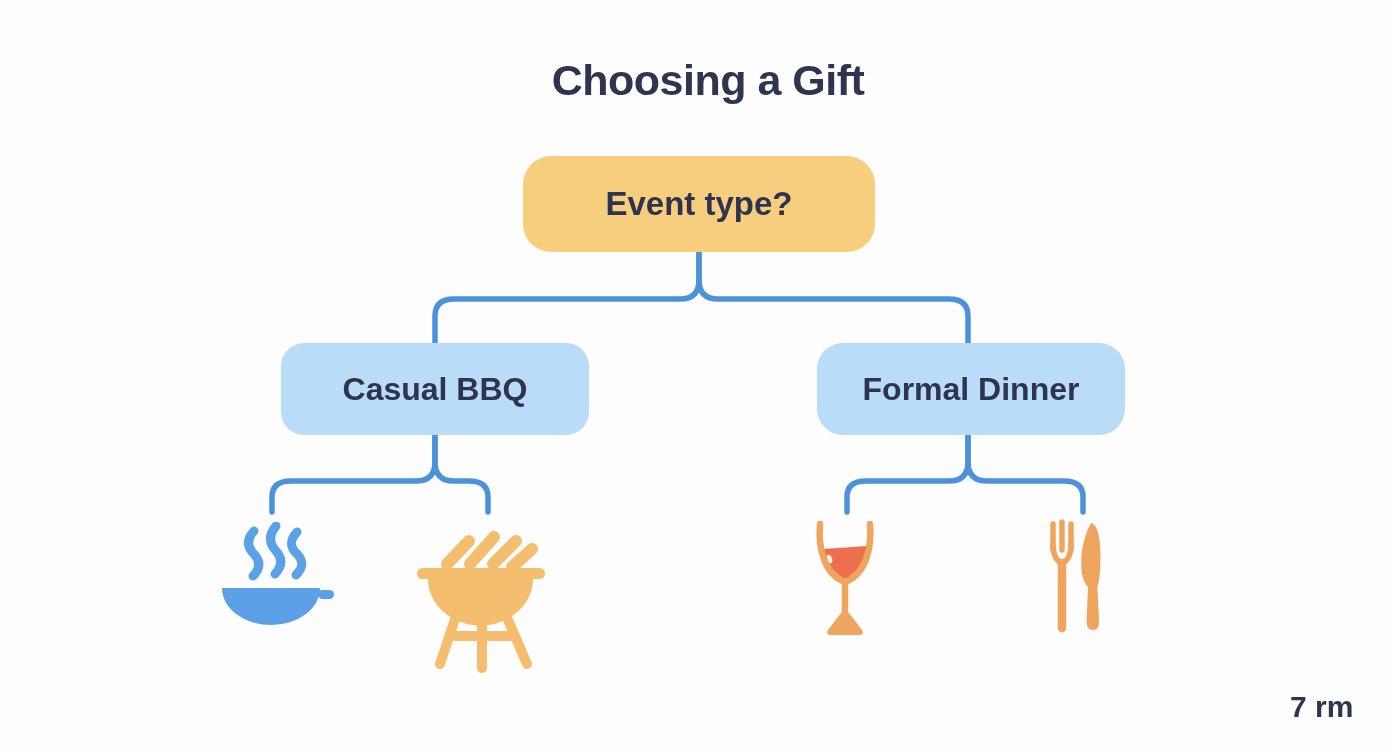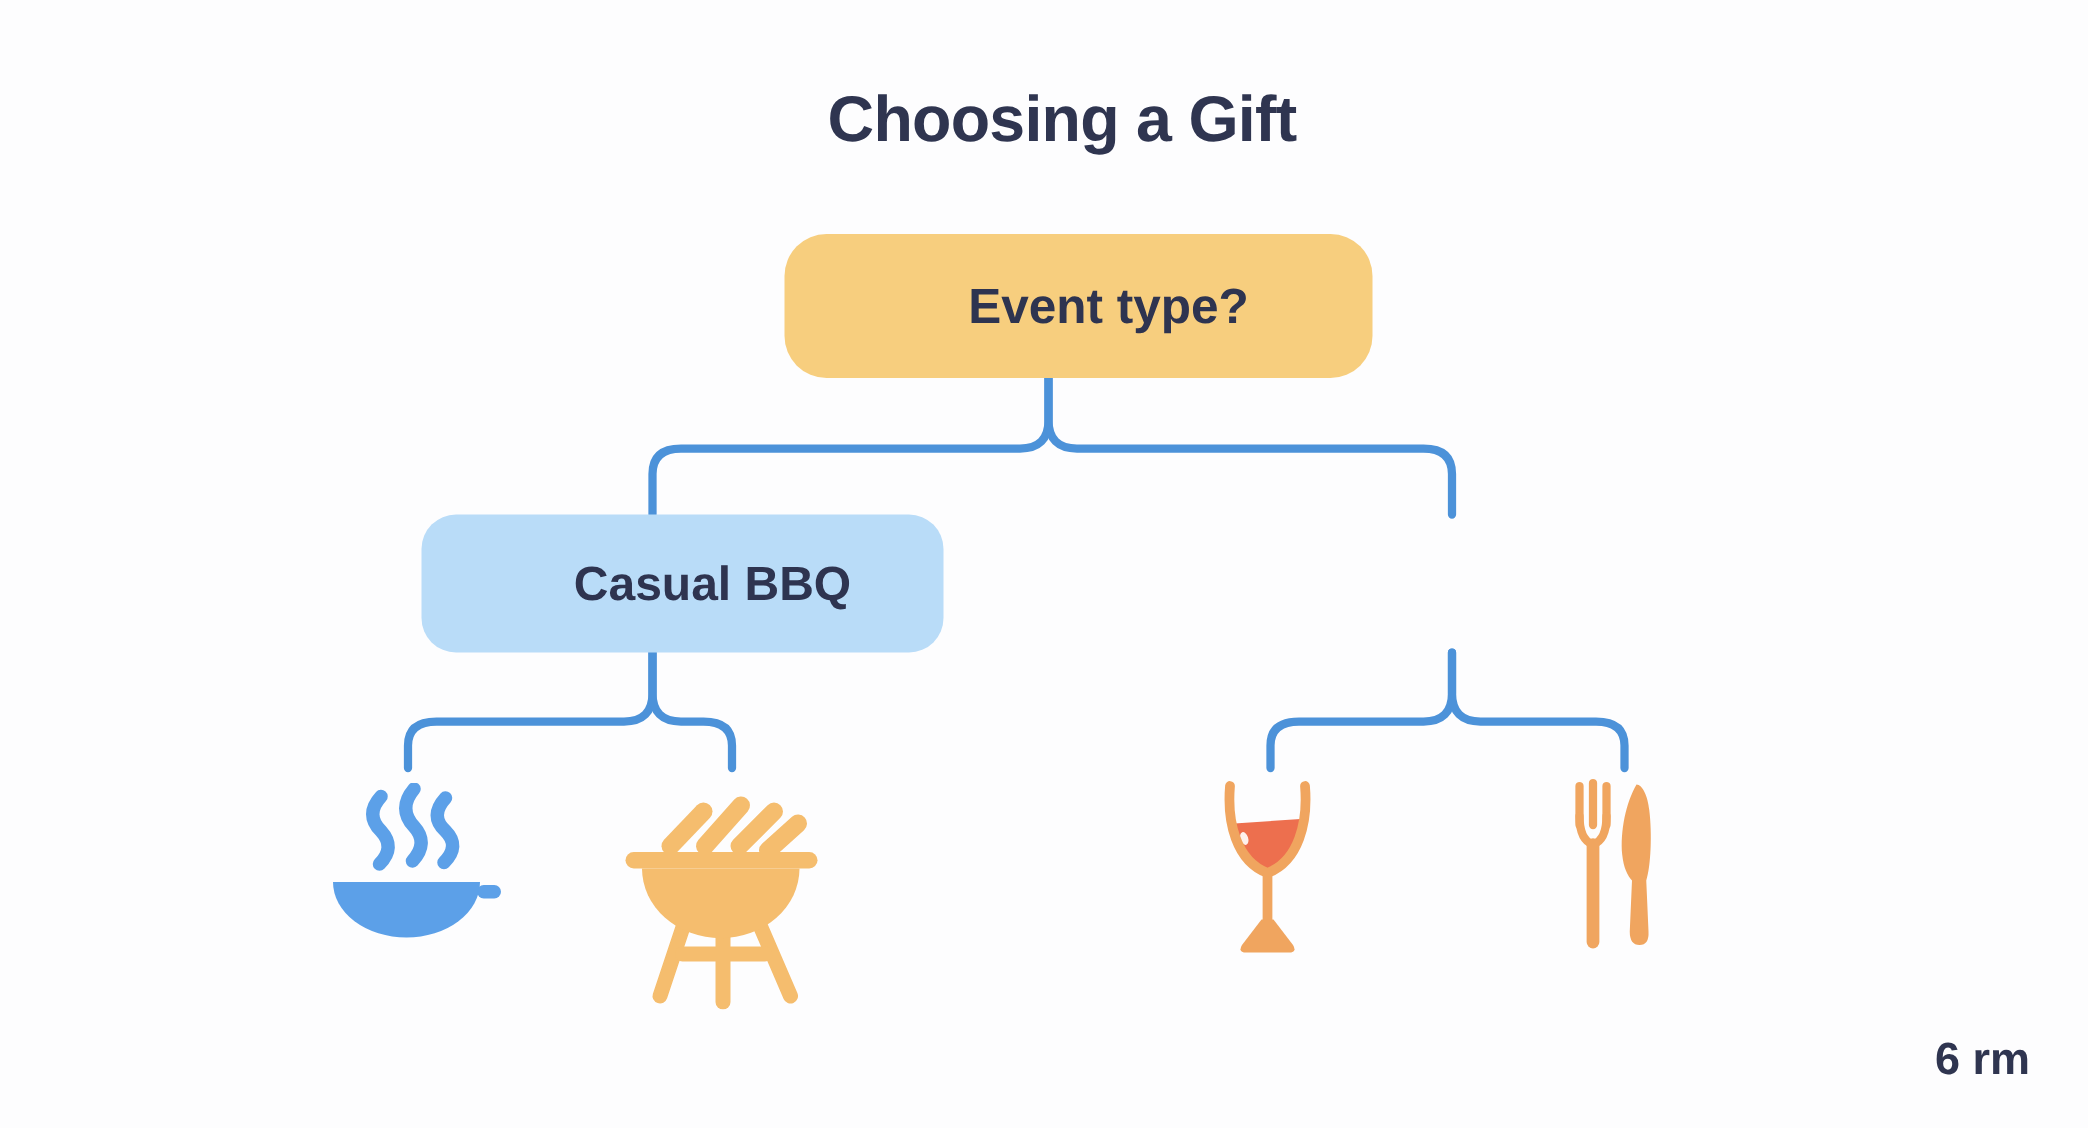--- a/index.html
+++ b/index.html
@@ -6,21 +6,21 @@
   .canvas{
     position:relative;width:1392px;height:752px;overflow:hidden;
     background:#fdfdfe;font-family:"Liberation Sans",sans-serif;
   }
   .title{
     position:absolute;top:56px;left:0;width:100%;text-align:center;
     font-size:43px;font-weight:700;color:#2f3550;letter-spacing:-0.5px;padding-left:12px;
   }
   .node{
     position:absolute;display:flex;align-items:center;justify-content:center;
-    color:#2e3450;font-weight:700;text-align:center;padding-left:40px;
+    color:#2e3450;font-weight:700;text-align:center;
   }
   .node.root{left:523px;top:156px;width:352px;height:96px;border-radius:28px;font-size:33px;}
   .node.branch{top:343px;width:308px;height:92px;border-radius:26px;font-size:32px;}
   .node.branch.left{left:281px;}
   .node.branch.right{left:817px;}
   svg.overlay{position:absolute;left:0;top:0;pointer-events:none;}
   .icon{position:absolute;}
   .watermark{
     position:absolute;left:1290px;top:690px;font-size:30px;font-weight:600;
     color:#2f3550;
@@ -49,20 +49,23 @@
       <path d="M968 435 V462 Q968 481 987 481 H1064 Q1083 481 1083 497 V512"></path>
     </g>
   </svg>
 
   <div class="node root" style="background-color: rgb(247, 206, 126);">
     <span>Event type?</span>
   </div>
 
   <div class="node branch left" style="background-color: rgb(185, 220, 248); border-radius: 23px;">
     <span>Casual BBQ</span>
+  </div>
+  <div class="node branch right" style="background-color: rgb(185, 220, 248);">
+    <span>Formal Dinner</span>
   </div>
 
   <svg class="icon" style="left:218px;top:522px" width="120" height="106" viewBox="0 0 120 106">
     <g fill="none" stroke="#5ca0e8" stroke-width="9" stroke-linecap="round">
       <path d="M36 9 q-11 12 0 23 q10 11 -1 22"></path>
       <path d="M58 4 q-11 13 0 25 q10 11 -1 23"></path>
       <path d="M79 10 q-11 12 0 22 q10 10 -1 21"></path>
     </g>
     <g fill="#5ca0e8">
       <path d="M4 66 A49 37 0 0 0 102 66 Z"></path>
@@ -109,15 +112,15 @@
         <path d="M29 6 V32"></path>
         <path d="M11 26 Q11 42 20 45 Q29 42 29 26"></path>
       </g>
       <path d="M20 45 V110" stroke-width="8.5"></path>
     </g>
     <path d="M49 5 C42 17 38 36 39.5 52 C40.3 60 43 66 46 69 L44.5 103
              Q44.5 112 51 112 Q57.5 112 57 103 L55.5 69
              C58.5 60 59.5 38 57.5 22 C56.6 13 53 5 49 5 Z" fill="#f0a55f"></path>
   </svg>
 
-  <div class="watermark">6 rm</div>
+  <div class="watermark">7 rm</div>
 
 </div>
 
 </body></html>

